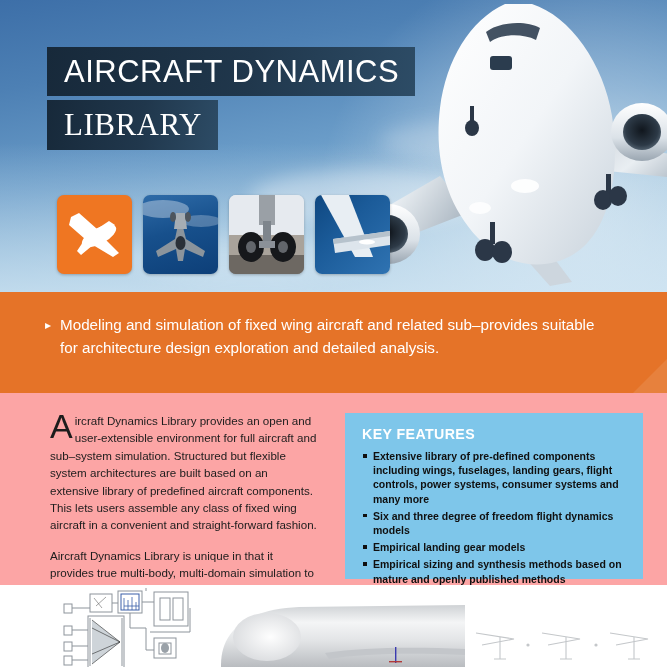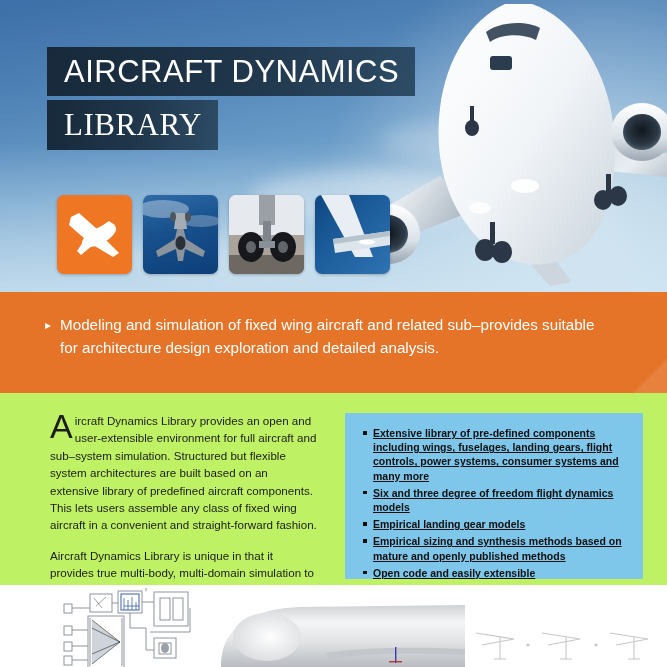--- a/index.html
+++ b/index.html
@@ -6,21 +6,21 @@
   * { box-sizing: border-box; margin: 0; padding: 0; }
   html, body {
     width: 667px; height: 667px;
     background: #ffffff;
     font-family: "Liberation Sans", sans-serif;
     overflow: hidden;
   }
   #page {
     position: relative;
     width: 667px; height: 667px;
-    background: #bef264;
+    background: #fca5a5;
     overflow: hidden;
   }
 
   
   .hero {
     position: absolute; left: 0; top: 0;
     width: 667px; height: 293px;
     overflow: hidden;
     background:
       radial-gradient(circle at 86% 72%, rgba(255,255,255,0.55) 0%, rgba(255,255,255,0.0) 42%),
@@ -142,21 +142,20 @@
   }
   .kf ul { list-style: none; }
   .kf li {
     position: relative;
     color: #101010;
     font-size: 10.5px;
     line-height: 14.2px;
     padding-left: 11px;
     margin-bottom: 3px;
     font-weight: bold;
-    text-decoration: underline;
   }
   .kf li::before {
     content: "";
     position: absolute; left: 1px; top: 5px;
     width: 3.5px; height: 3.5px;
     background: #101010;
   }
 
   
   .bottom {
@@ -308,20 +307,21 @@
       <span class="band-text">Modeling and simulation of fixed wing aircraft and related sub–provides suitable for architecture design exploration and detailed analysis.</span>
     </div>
   </div>
 
   <div class="col-left">
     <p class="dropcap">Aircraft Dynamics Library provides an open and user-extensible environment for full aircraft and sub–system simulation. Structured but flexible system architectures are built based on an extensive library of predefined aircraft components. This lets users assemble any class of fixed wing aircraft in a convenient and straight-forward fashion.</p>
     <p>Aircraft Dynamics Library is unique in that it provides true multi-body, multi-domain simulation to support the analysis of any conventional or unconventional architecture.</p>
   </div>
 
   <div class="kf">
+    <div class="kf-title">KEY FEATURES</div>
     <ul>
       <li>Extensive library of pre-defined components including wings, fuselages, landing gears, flight controls, power systems, consumer systems and many more</li>
       <li>Six and three degree of freedom flight dynamics models</li>
       <li>Empirical landing gear models</li>
       <li>Empirical sizing and synthesis methods based on mature and openly published methods</li>
       <li>Open code and easily extensible</li>
     </ul>
   </div>
 
   <div class="bottom">

